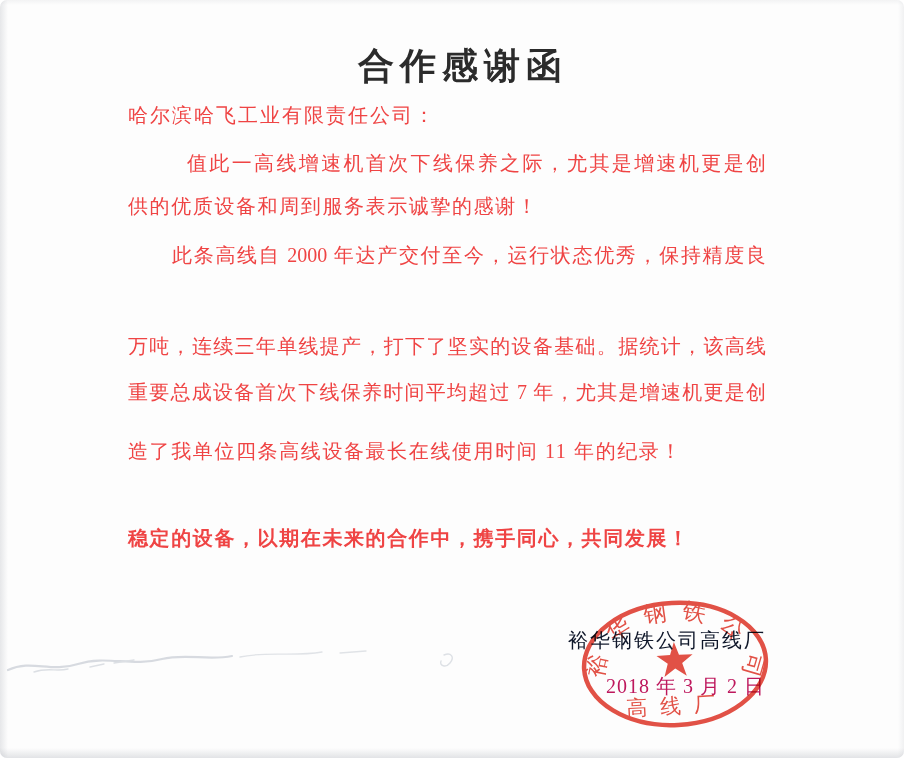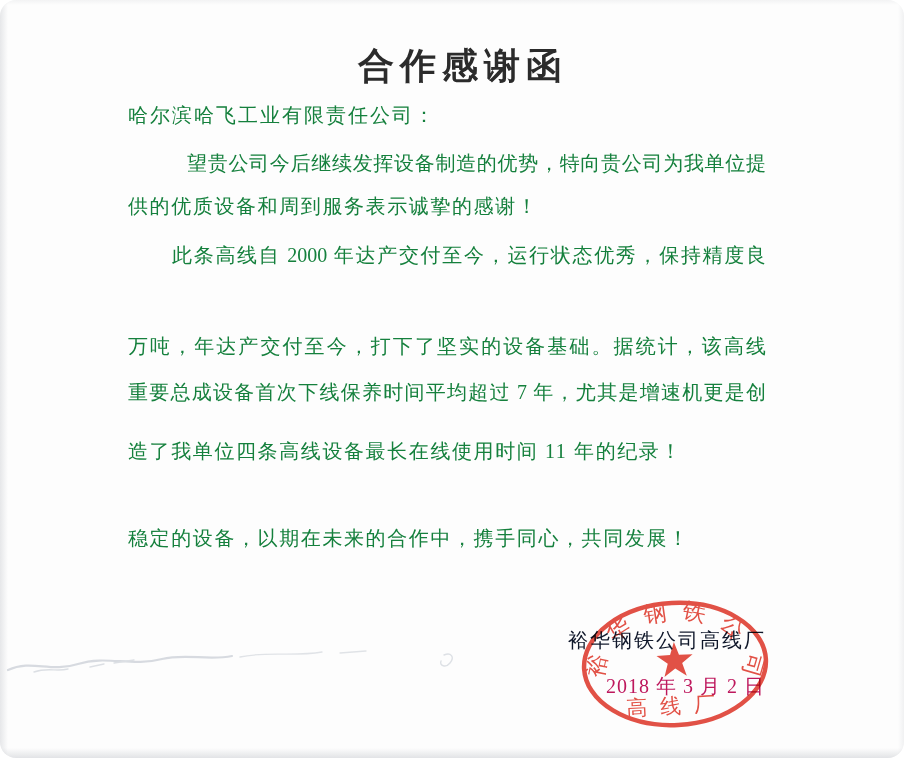--- a/index.html
+++ b/index.html
@@ -2,21 +2,21 @@
 <html><head>
 <meta charset="utf-8">
 <style>
   html, body { margin: 0; padding: 0; background: #ffffff; }
   .page {
     position: relative;
     width: 904px;
     height: 758px;
     background: #fdfdfd;
     overflow: hidden;
-    border-radius: 16px;
+    border-radius: 7px;
     font-family: "Liberation Serif", "DejaVu Serif", serif;
     color: #2e2e2e;
   }
   
   .edge { position: absolute; pointer-events: none; }
   .edge-l { left: 0; top: 0; bottom: 0; width: 8px;
     background: linear-gradient(90deg, rgba(148,153,163,.22), rgba(148,153,163,0)); }
   .edge-b { left: 0; right: 0; bottom: 0; height: 10px;
     background: linear-gradient(0deg, rgba(148,153,163,.26), rgba(148,153,163,0)); }
   .edge-r { right: 0; top: 0; bottom: 0; width: 6px;
@@ -32,36 +32,36 @@
     transform: translateX(11px);
     font-size: 36px;
     font-weight: 600;
     letter-spacing: 6px;
     color: #2b2b2b;
   }
   .line {
     position: absolute;
     font-size: 20px;
     line-height: 30px;
-    color: #15803d;
+    color: #ef4444;
   }
   .addressee { top: 100px; left: 128px; letter-spacing: 2px; }
 
   
   .j  { text-align: justify; text-align-last: justify; }
   .n  { letter-spacing: 1.6px; text-align: center; }
   .l1 { top: 148px; left: 187px; width: 579px; }  
   .l2 { top: 191px; left: 128px; }
   .l3 { top: 240px; left: 172px; width: 594px; }  
   .l4 { top: 285px; left: 128px; width: 638px; }
   .l5 { top: 331px; left: 128px; width: 638px; }
   .l6 { top: 377px; left: 128px; width: 638px; }
   .l7 { top: 436px; left: 128px; }
   .l8 { top: 478px; left: 172px; width: 594px; }  
-  .l9 { top: 523px; left: 128px; }
+  .l9 { top: 523px; left: 128px; font-weight: bold; }
 
   .signature {
     position: absolute;
     top: 625px; right: 138px;
     font-size: 20px; line-height: 30px;
     letter-spacing: 2px;
     color: #0f172a;
   }
   .dateline {
     position: absolute;
@@ -91,24 +91,24 @@
 </style>
 </head>
 <body>
 
 <div class="page">
 
   <h1 class="title">合作感谢函</h1>
 
   <div class="line addressee">哈尔滨哈飞工业有限责任公司：</div>
 
-  <div class="line l1 j">望贵公司今后继续发挥设备制造的优势，特向贵公司为我单位提</div>
+  <div class="line l1 j">值此一高线增速机首次下线保养之际，尤其是增速机更是创</div>
   <div class="line l2 n">供的优质设备和周到服务表示诚挚的感谢！</div>
   <div class="line l3 j">此条高线自 2000 年达产交付至今，运行状态优秀，保持精度良</div>
-  <div class="line l5 j">万吨，年达产交付至今，打下了坚实的设备基础。据统计，该高线</div>
+  <div class="line l5 j">万吨，连续三年单线提产，打下了坚实的设备基础。据统计，该高线</div>
   <div class="line l6 j">重要总成设备首次下线保养时间平均超过 7 年，尤其是增速机更是创</div>
   <div class="line l7 n">造了我单位四条高线设备最长在线使用时间 11 年的纪录！</div>
   <div class="line l9 n">稳定的设备，以期在未来的合作中，携手同心，共同发展！</div>
 
   <div class="signature">裕华钢铁公司高线厂</div>
   <div class="dateline">2018 年 3 月 2 日</div>
 
   <svg class="seal" viewBox="0 0 194 134" aria-hidden="true">
     <ellipse cx="97" cy="67" rx="91" ry="61" fill="none" stroke="#e0392c" stroke-width="4.5"></ellipse>
     <path id="sealArc" d="M 31.2 82.4 A 70 45 0 1 1 162.8 82.4" fill="none"></path>

